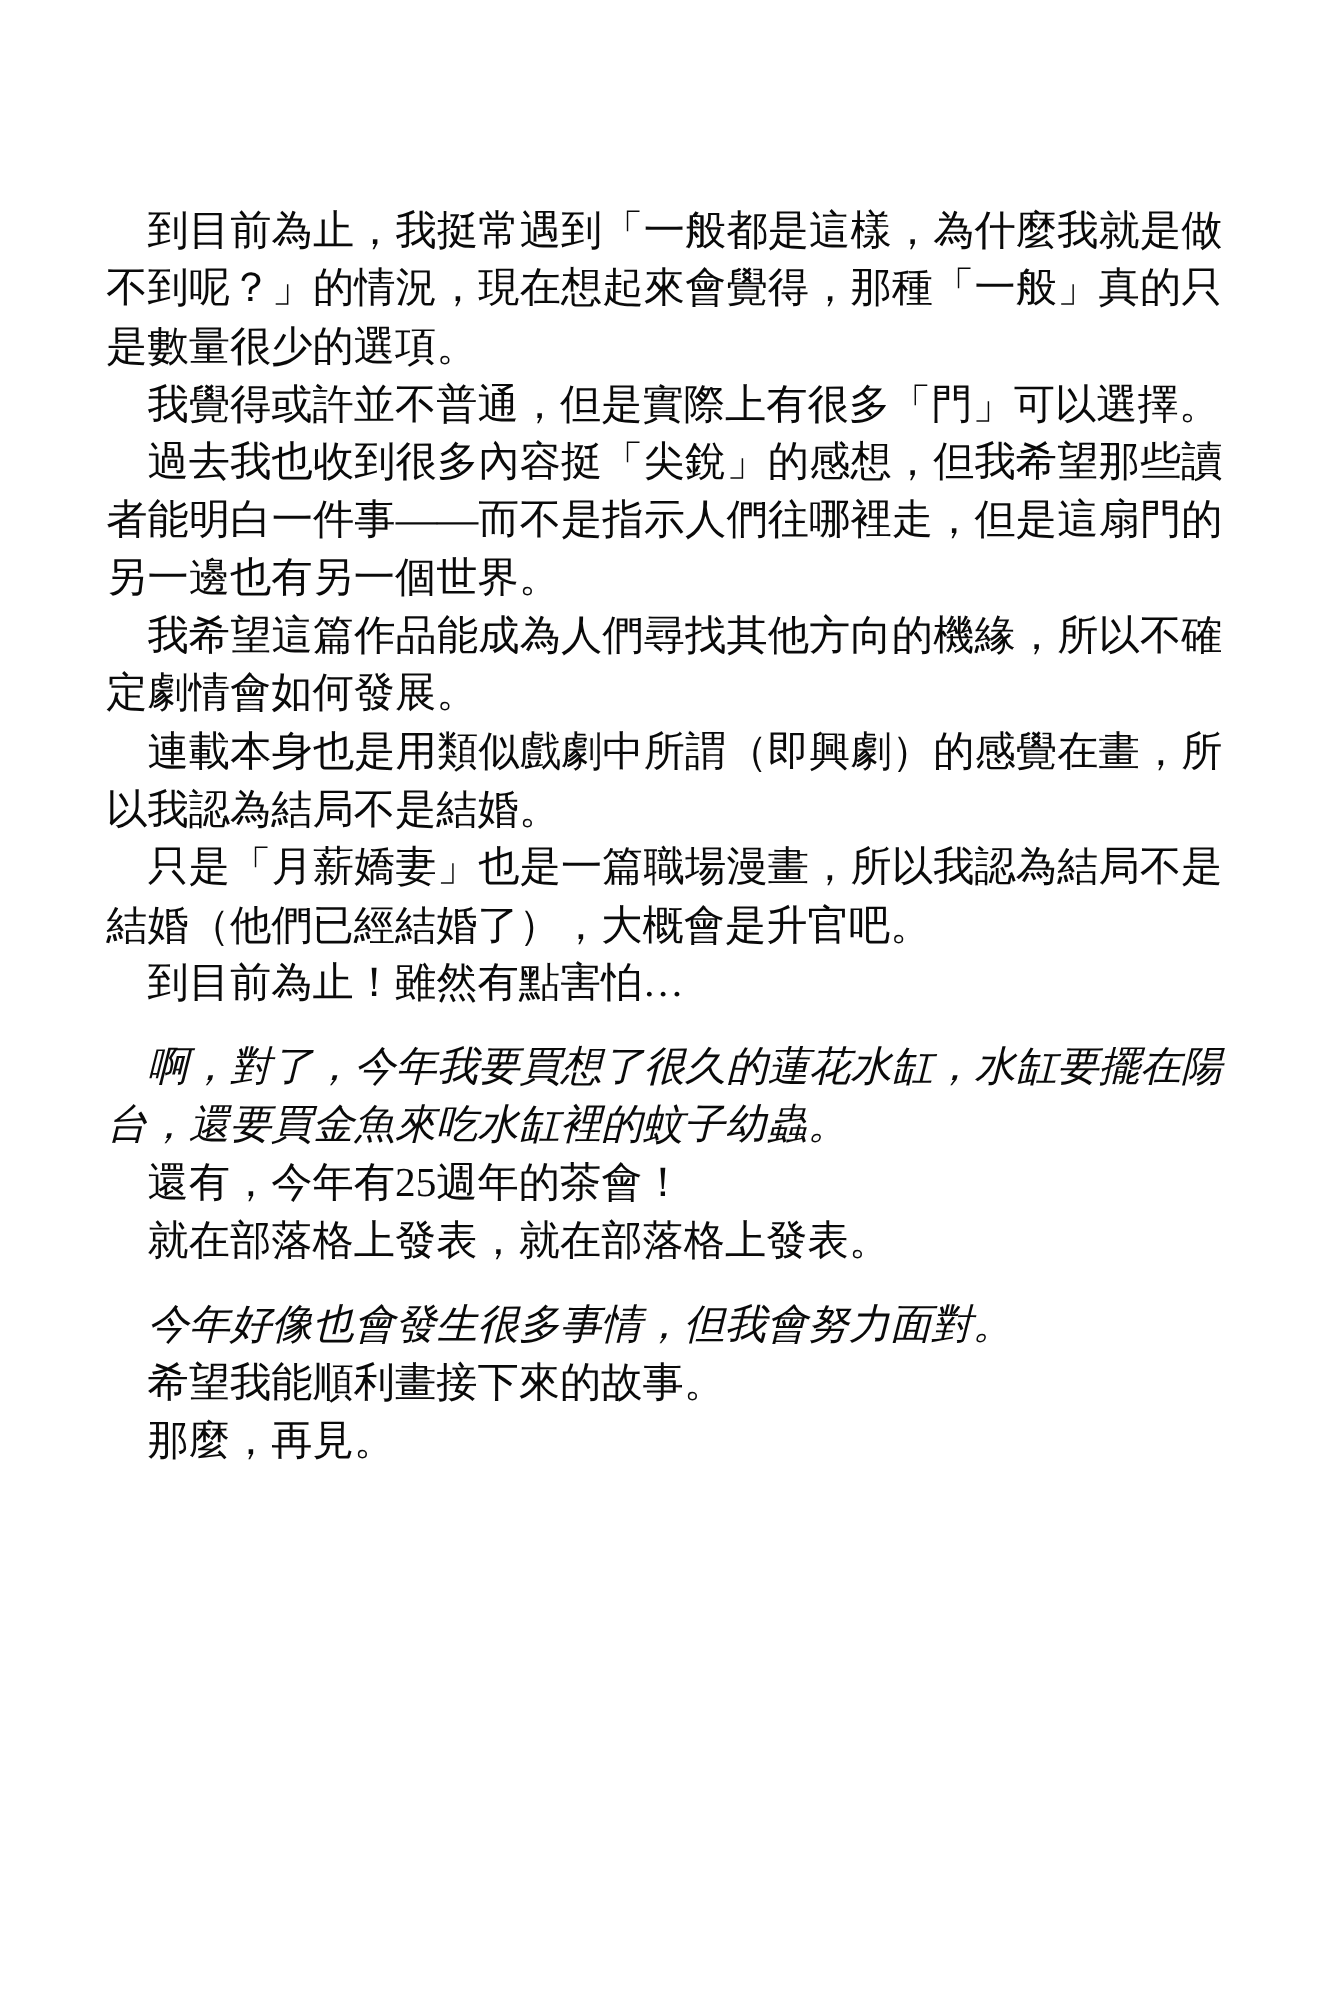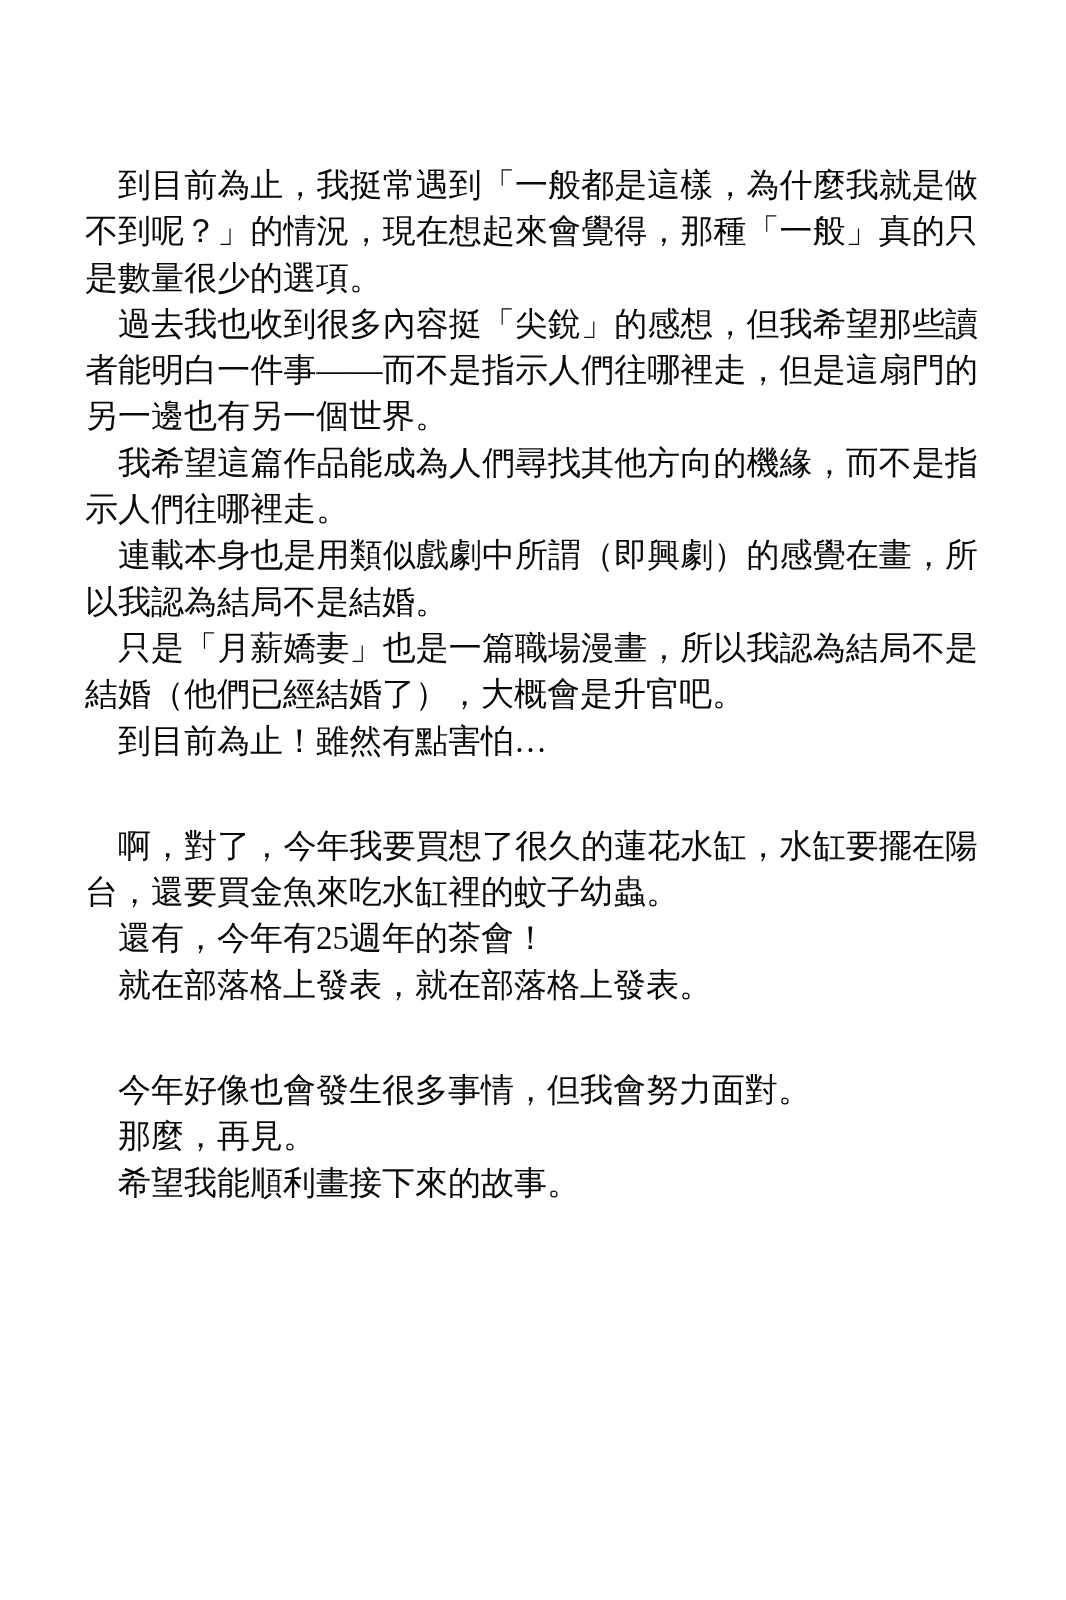--- a/index.html
+++ b/index.html
@@ -24,34 +24,36 @@
     line-height: 46.3px;
     color: #0a0a0a;
     text-align: justify;
   }
   .text-block p {
     margin: 0;
     padding: 0;
     text-indent: 1em;
   }
   .text-block p.gap {
-    margin-top: 59px;
+    margin-top: 21px;
+    font-style: italic;
   }
 </style>
 </head>
 <body>
 
 <div class="page">
   <div class="text-block">
     <p>到目前為止，我挺常遇到「一般都是這樣，為什麼我就是做不到呢？」的情況，現在想起來會覺得，那種「一般」真的只是數量很少的選項。</p>
+    <p>我覺得或許並不普通，但是實際上有很多「門」可以選擇。</p>
     <p>過去我也收到很多內容挺「尖銳」的感想，但我希望那些讀者能明白一件事——而不是指示人們往哪裡走，但是這扇門的另一邊也有另一個世界。</p>
-    <p>我希望這篇作品能成為人們尋找其他方向的機緣，而不是指示人們往哪裡走。</p>
+    <p>我希望這篇作品能成為人們尋找其他方向的機緣，所以不確定劇情會如何發展。</p>
     <p>連載本身也是用類似戲劇中所謂（即興劇）的感覺在畫，所以我認為結局不是結婚。</p>
     <p>只是「月薪嬌妻」也是一篇職場漫畫，所以我認為結局不是結婚（他們已經結婚了），大概會是升官吧。</p>
     <p>到目前為止！雖然有點害怕…</p>
     <p class="gap">啊，對了，今年我要買想了很久的蓮花水缸，水缸要擺在陽台，還要買金魚來吃水缸裡的蚊子幼蟲。</p>
     <p>還有，今年有25週年的茶會！</p>
     <p>就在部落格上發表，就在部落格上發表。</p>
     <p class="gap">今年好像也會發生很多事情，但我會努力面對。</p>
+    <p>希望我能順利畫接下來的故事。</p>
     <p>那麼，再見。</p>
-    <p>希望我能順利畫接下來的故事。</p>
   </div>
 </div>
 
 </body></html>

